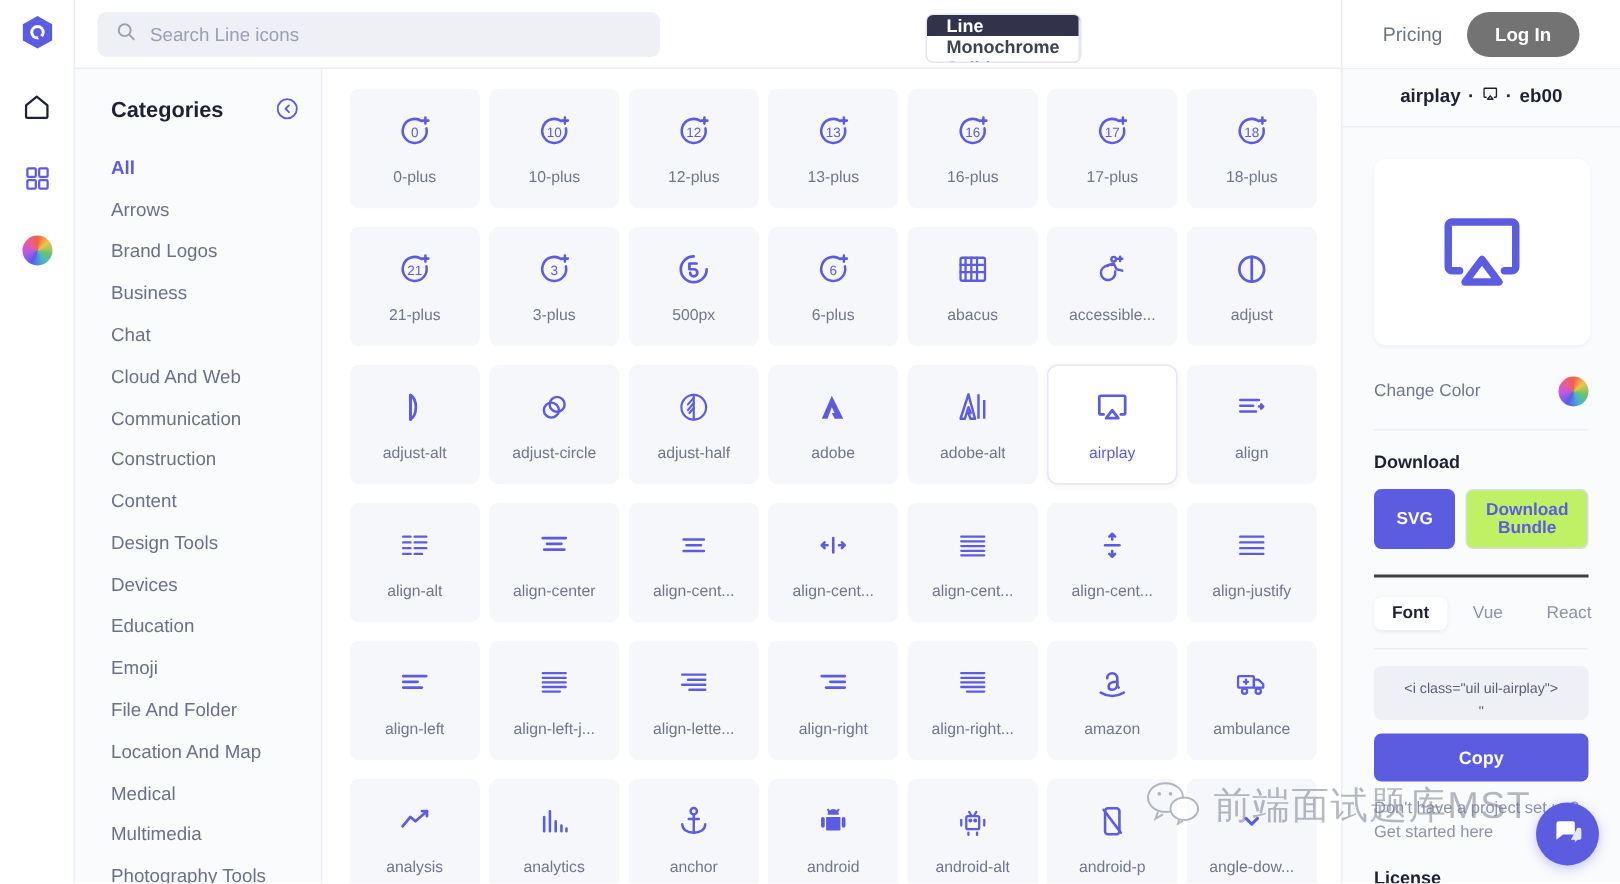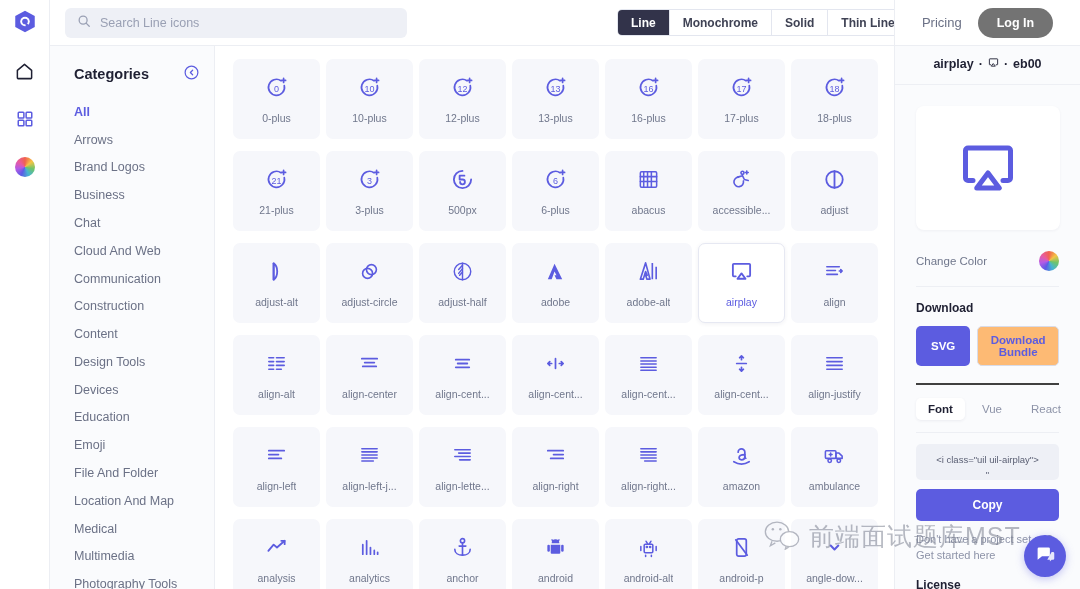--- a/index.html
+++ b/index.html
@@ -24,35 +24,36 @@
     width: 20px; height: 20px; border-radius: 50%;
     background: conic-gradient(#f0614f,#f5c445,#6ec46a,#46b5d1,#5b5be6,#b45be6,#e85ba0,#f0614f);
   }
 
   
   .header {
     position: absolute; left: 50px; top: 0; right: 0; height: 46px;
     background: #fff; border-bottom: 1px solid #eceef3;
     display: flex; align-items: center; z-index: 6;
   }
-  .search-wrap { margin-left: 15px; width: 342px; }
+  .search-wrap { margin-left: 15px; width: 375px; }
   .search-box {
     display: flex; align-items: center; gap: 9px;
     background: #eef0f6; border-radius: 6px; height: 30px; padding: 0 12px;
   }
   .search-box input {
     border: 0; outline: 0; background: transparent; flex: 1;
     font-family: inherit; font-size: 12.5px; color: #5a5f73;
   }
   .search-box input::placeholder { color: #9aa0b4; }
 
   .seg {
     position: absolute; left: 567px; top: 9px;
-    display: flex; border: 1px solid #e3e6ef; border-radius: 5px; overflow: hidden; height: 27px;
+    display: flex; border: 1px solid #e3e6ef; border-radius: 5px; overflow: hidden; height: 33px;
     background: #fff;
+    flex-direction: column;
   }
   .seg-item {
     padding: 0 13px; display: flex; align-items: center; font-size: 12px;
     color: #3f4254; cursor: pointer; border-right: 1px solid #e3e6ef; font-weight: 600;
   }
   .seg-item:last-child { border-right: 0; }
   .seg-item.active { background: #32334a; color: #fff; }
 
   .hdr-right { position: absolute; right: 0; top: 0; height: 45px; width: 186px;
                display: flex; align-items: center; justify-content: center; gap: 16px;
@@ -118,21 +119,21 @@
     display: flex; align-items: center; justify-content: space-between;
     padding: 21px 0 15px; border-bottom: 1px solid #edeff4; font-size: 11.5px; color: #70778c;
   }
   .sec-title { font-size: 12px; font-weight: 700; color: #1f2033; margin: 14px 0 11px; }
   .dl-row { display: flex; gap: 7px; padding-bottom: 17px; border-bottom: 2px solid #404040; }
   .btn-svg {
     background: #5c5ce0; color: #fff; border: 0; border-radius: 5px;
     padding: 7px 15px; font-size: 11.5px; font-family: inherit; cursor: pointer; font-weight: 600;
   }
   .btn-bundle {
-    background: #fdba74; color: #5c5ce0; border: 1px solid #d8dbe8; border-radius: 5px;
+    background: #bef264; color: #5c5ce0; border: 1px solid #d8dbe8; border-radius: 5px;
     padding: 7px 10px; font-size: 11.5px; font-family: inherit; cursor: pointer; font-weight: 600;
   }
   .fmt-tabs { display: flex; gap: 5px; padding: 13px 0 12px; border-bottom: 1px solid #edeff4; }
   .fmt-tab { padding: 5px 12px; border-radius: 5px; font-size: 11.5px; color: #8d93a8; cursor: pointer; }
   .fmt-tab.active { background: #fff; color: #1f2033; font-weight: 700; box-shadow: 0 1px 3px rgba(40,45,80,.07); }
   .code-box {
     margin-top: 11px; background: #eef0f6; border-radius: 5px; padding: 8px 9px;
     font-size: 9.5px; color: #5a5f73; line-height: 1.6; height: 36px; overflow: hidden;
     font-family: "Liberation Sans", sans-serif; text-align:center;
   }

